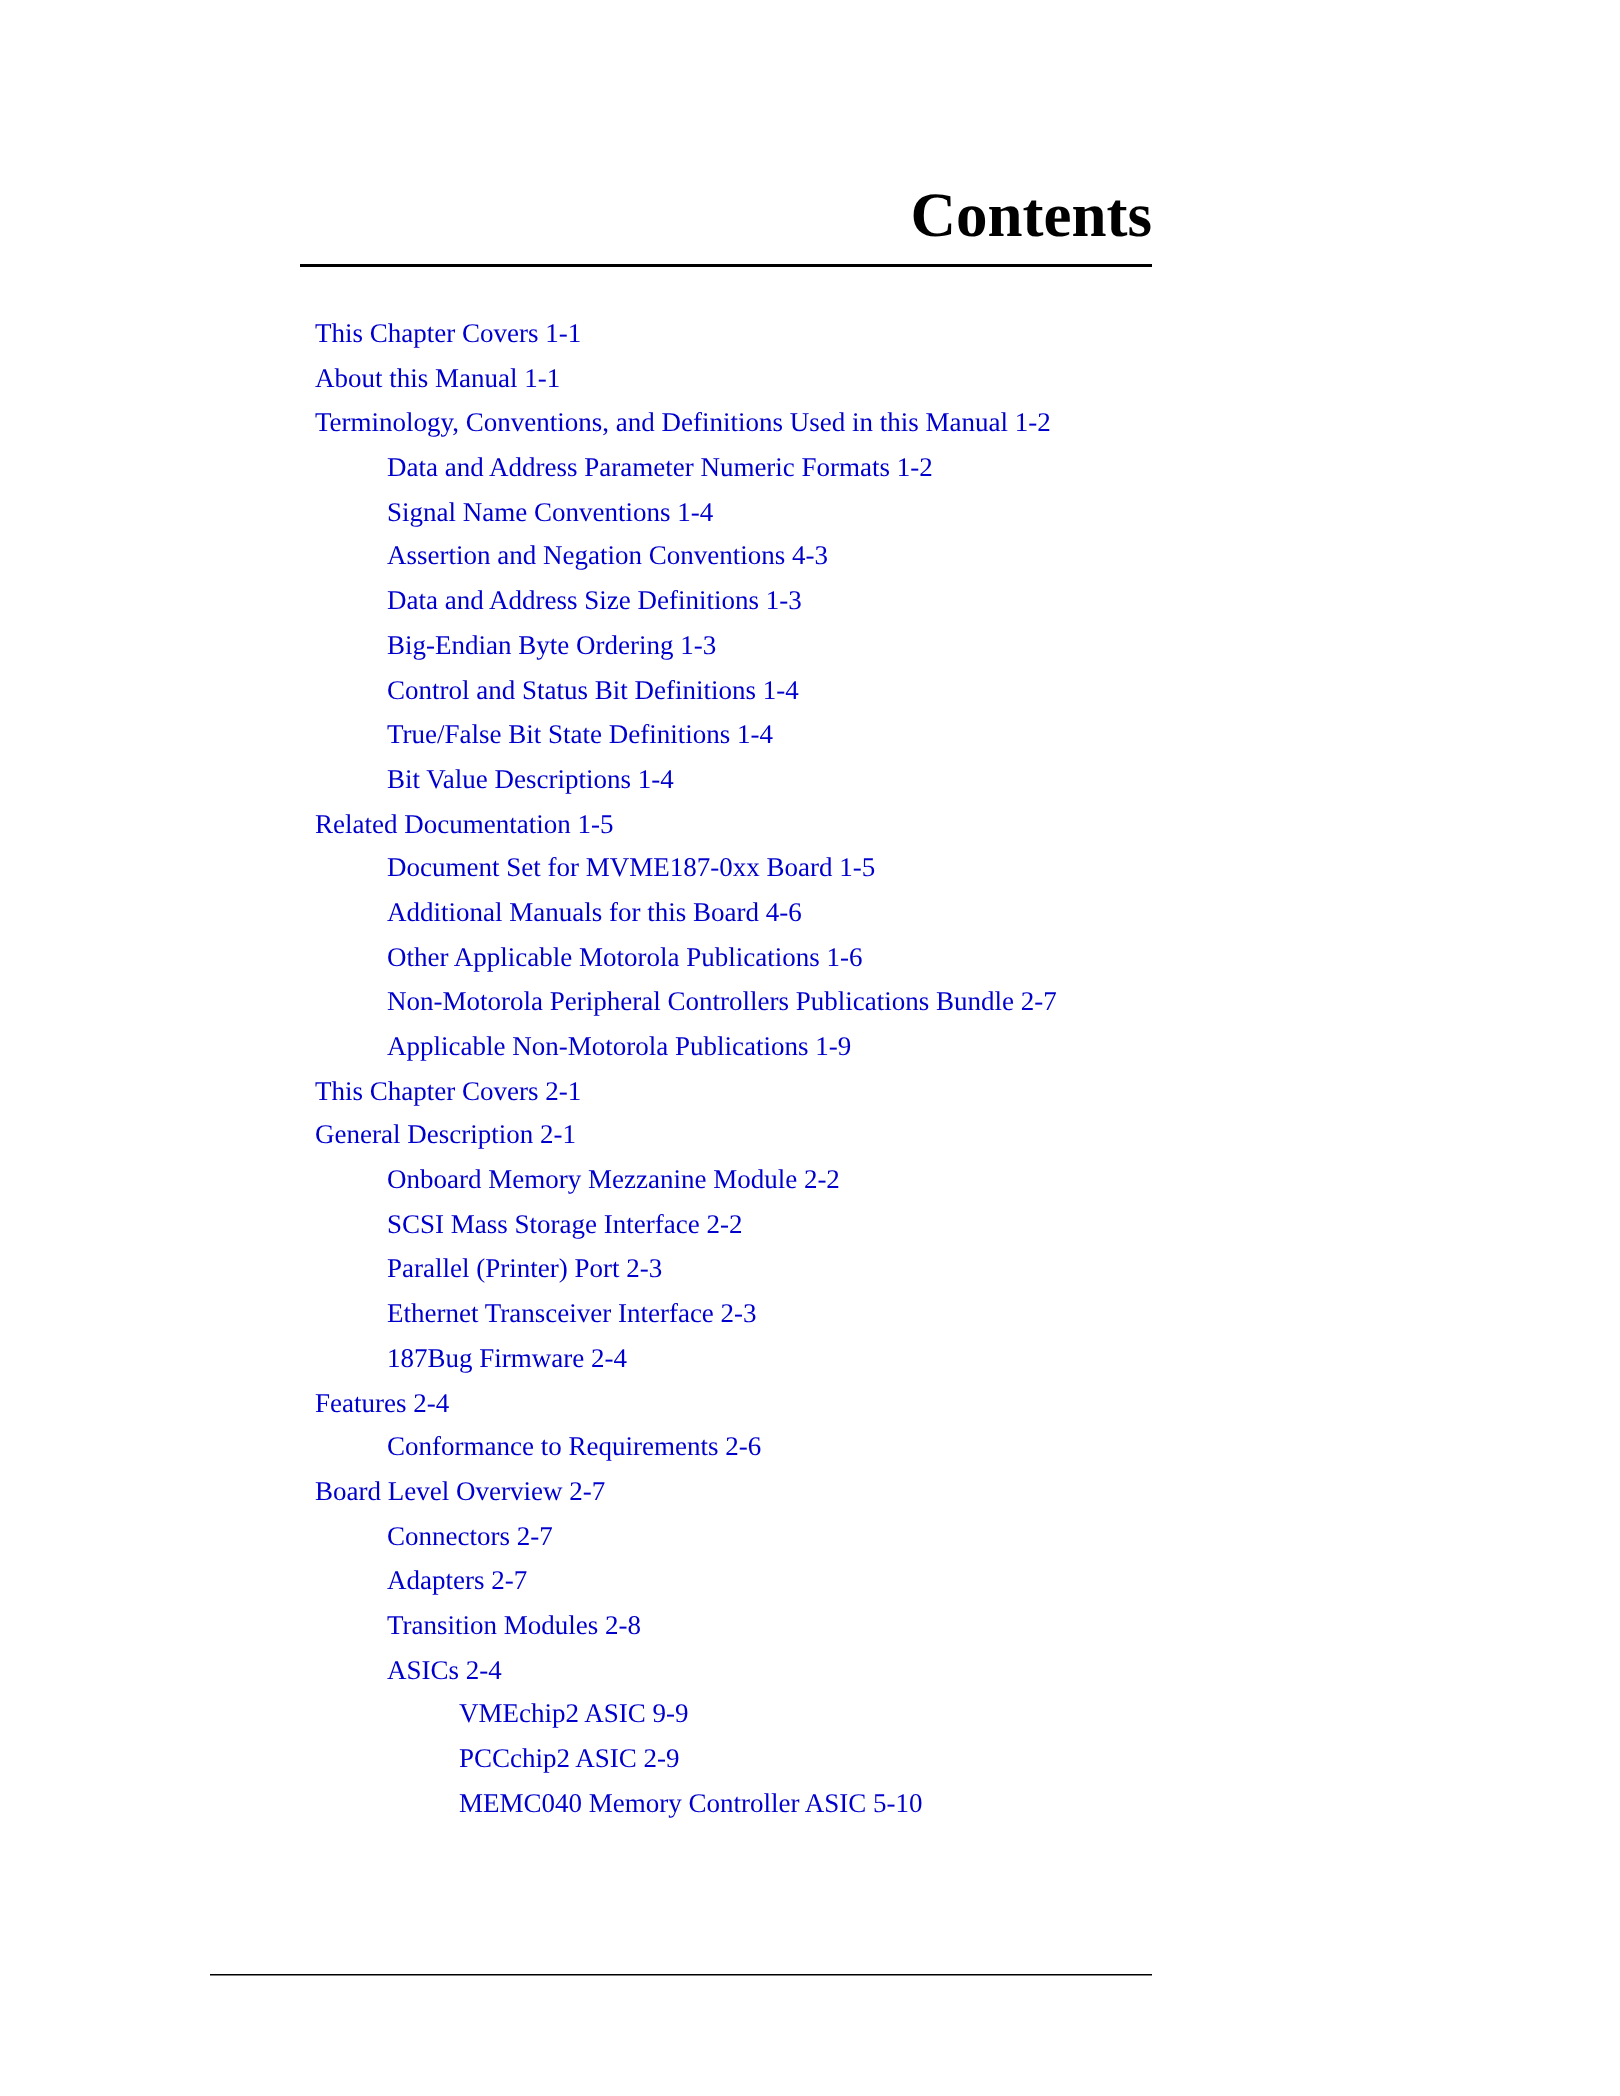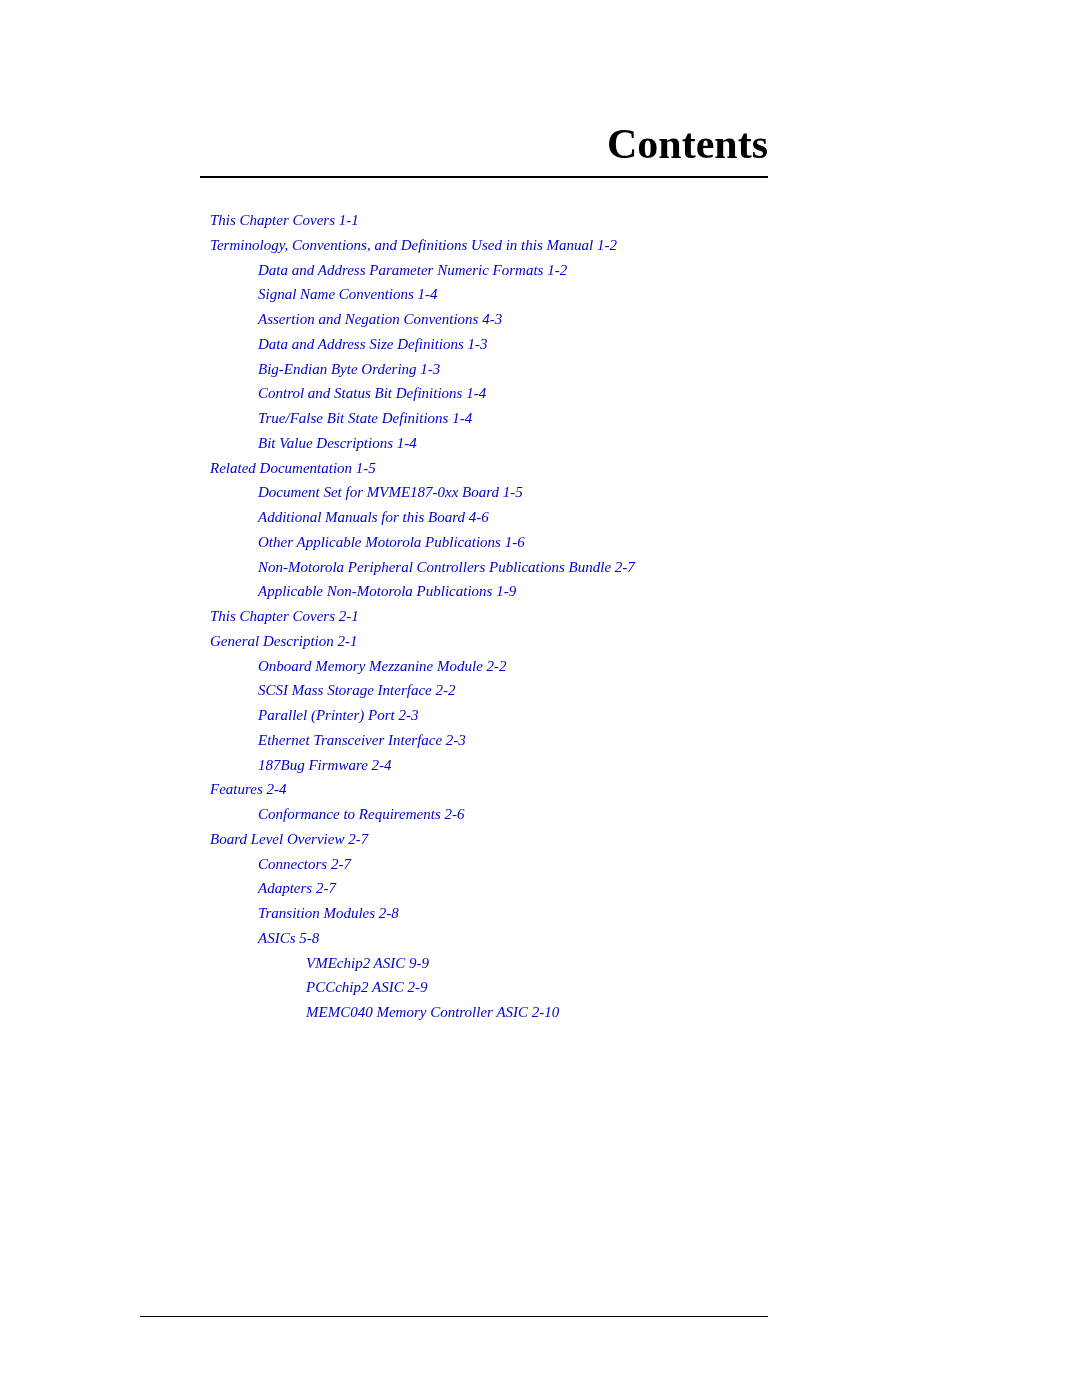--- a/index.html
+++ b/index.html
@@ -43,25 +43,24 @@
     }
 
     .toc-content {
       padding-left: 210px;
       padding-right: 140px;
       padding-bottom: 60px;
     }
 
     .toc-item {
       color: #0000cc;
-      font-size: 15px;
+      font-size: 18px;
       line-height: 1.65;
       display: block;
       text-decoration: none;
-      font-style: italic;
     }
 
     .toc-item.level1 {
       margin-left: 0;
     }
 
     .toc-item.level2 {
       margin-left: 48px;
     }
 
@@ -86,20 +85,21 @@
 <div class="page">
 
   <div class="header-area">
     <div class="title">Contents</div>
   </div>
 
   <hr class="header-rule">
 
   <div class="toc-content" id="toc-container">
   <a class="toc-item level1" href="#">This Chapter Covers 1-1</a>
+      <a class="toc-item level1" href="#">About this Manual 1-1</a>
       <a class="toc-item level1" href="#">Terminology, Conventions, and Definitions Used in this Manual 1-2</a>
       <a class="toc-item level2" href="#">Data and Address Parameter Numeric Formats 1-2</a>
       <a class="toc-item level2" href="#">Signal Name Conventions 1-4</a>
       <a class="toc-item level2" href="#">Assertion and Negation Conventions 4-3</a>
       <a class="toc-item level2" href="#">Data and Address Size Definitions 1-3</a>
       <a class="toc-item level2" href="#">Big-Endian Byte Ordering 1-3</a>
       <a class="toc-item level2" href="#">Control and Status Bit Definitions 1-4</a>
       <a class="toc-item level2" href="#">True/False Bit State Definitions 1-4</a>
       <a class="toc-item level2" href="#">Bit Value Descriptions 1-4</a>
       <a class="toc-item level1" href="#">Related Documentation 1-5</a>
@@ -114,21 +114,21 @@
       <a class="toc-item level2" href="#">SCSI Mass Storage Interface 2-2</a>
       <a class="toc-item level2" href="#">Parallel (Printer) Port 2-3</a>
       <a class="toc-item level2" href="#">Ethernet Transceiver Interface 2-3</a>
       <a class="toc-item level2" href="#">187Bug Firmware 2-4</a>
       <a class="toc-item level1" href="#">Features 2-4</a>
       <a class="toc-item level2" href="#">Conformance to Requirements 2-6</a>
       <a class="toc-item level1" href="#">Board Level Overview 2-7</a>
       <a class="toc-item level2" href="#">Connectors 2-7</a>
       <a class="toc-item level2" href="#">Adapters 2-7</a>
       <a class="toc-item level2" href="#">Transition Modules 2-8</a>
-      <a class="toc-item level2" href="#">ASICs 5-8</a>
+      <a class="toc-item level2" href="#">ASICs 2-4</a>
       <a class="toc-item level3" href="#">VMEchip2 ASIC 9-9</a>
       <a class="toc-item level3" href="#">PCCchip2 ASIC 2-9</a>
-      <a class="toc-item level3" href="#">MEMC040 Memory Controller ASIC 2-10</a>
+      <a class="toc-item level3" href="#">MEMC040 Memory Controller ASIC 5-10</a>
     </div>
 
   <hr class="footer-rule">
 
 </div>
 
 </body></html>

